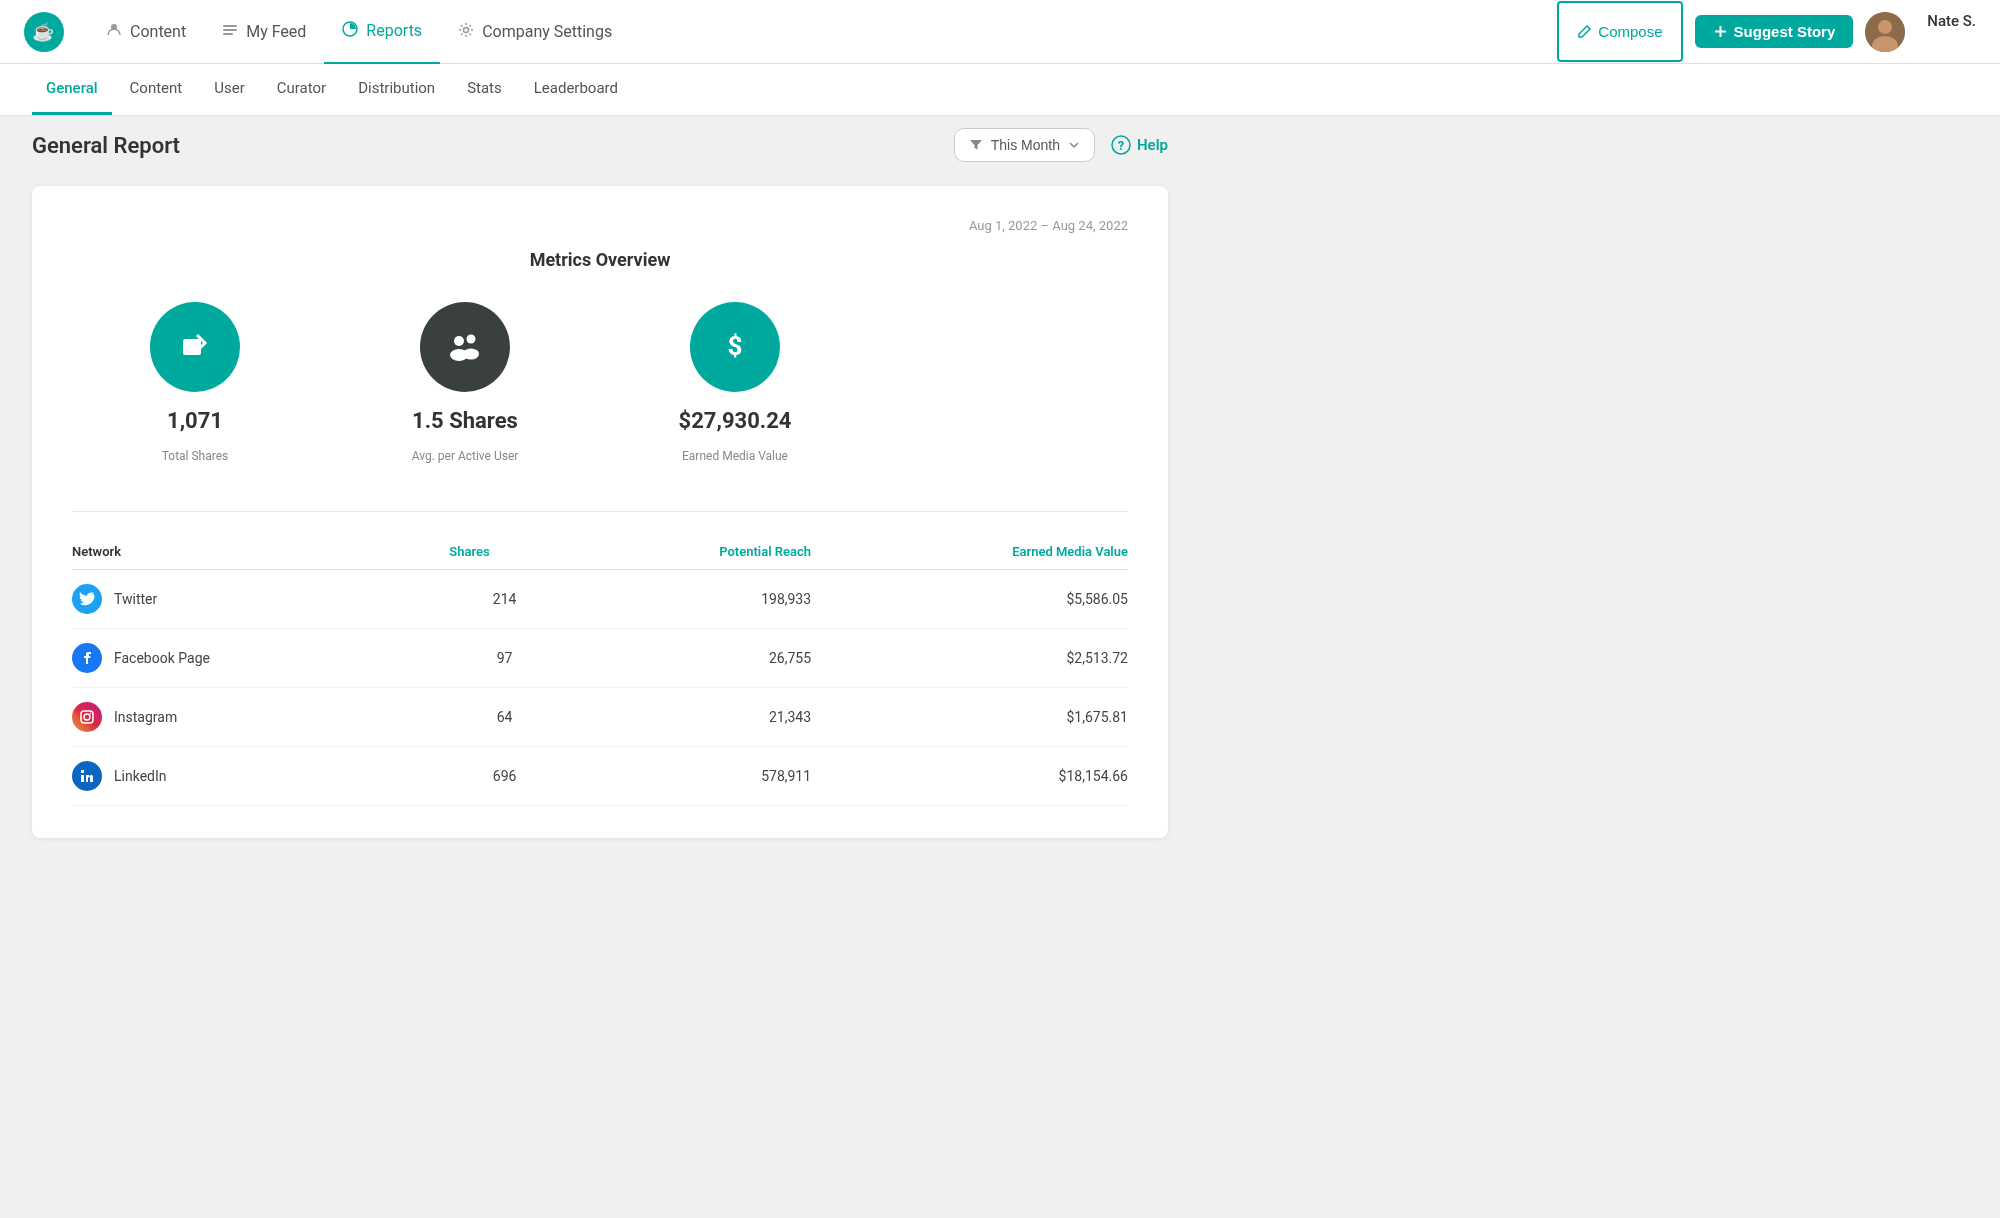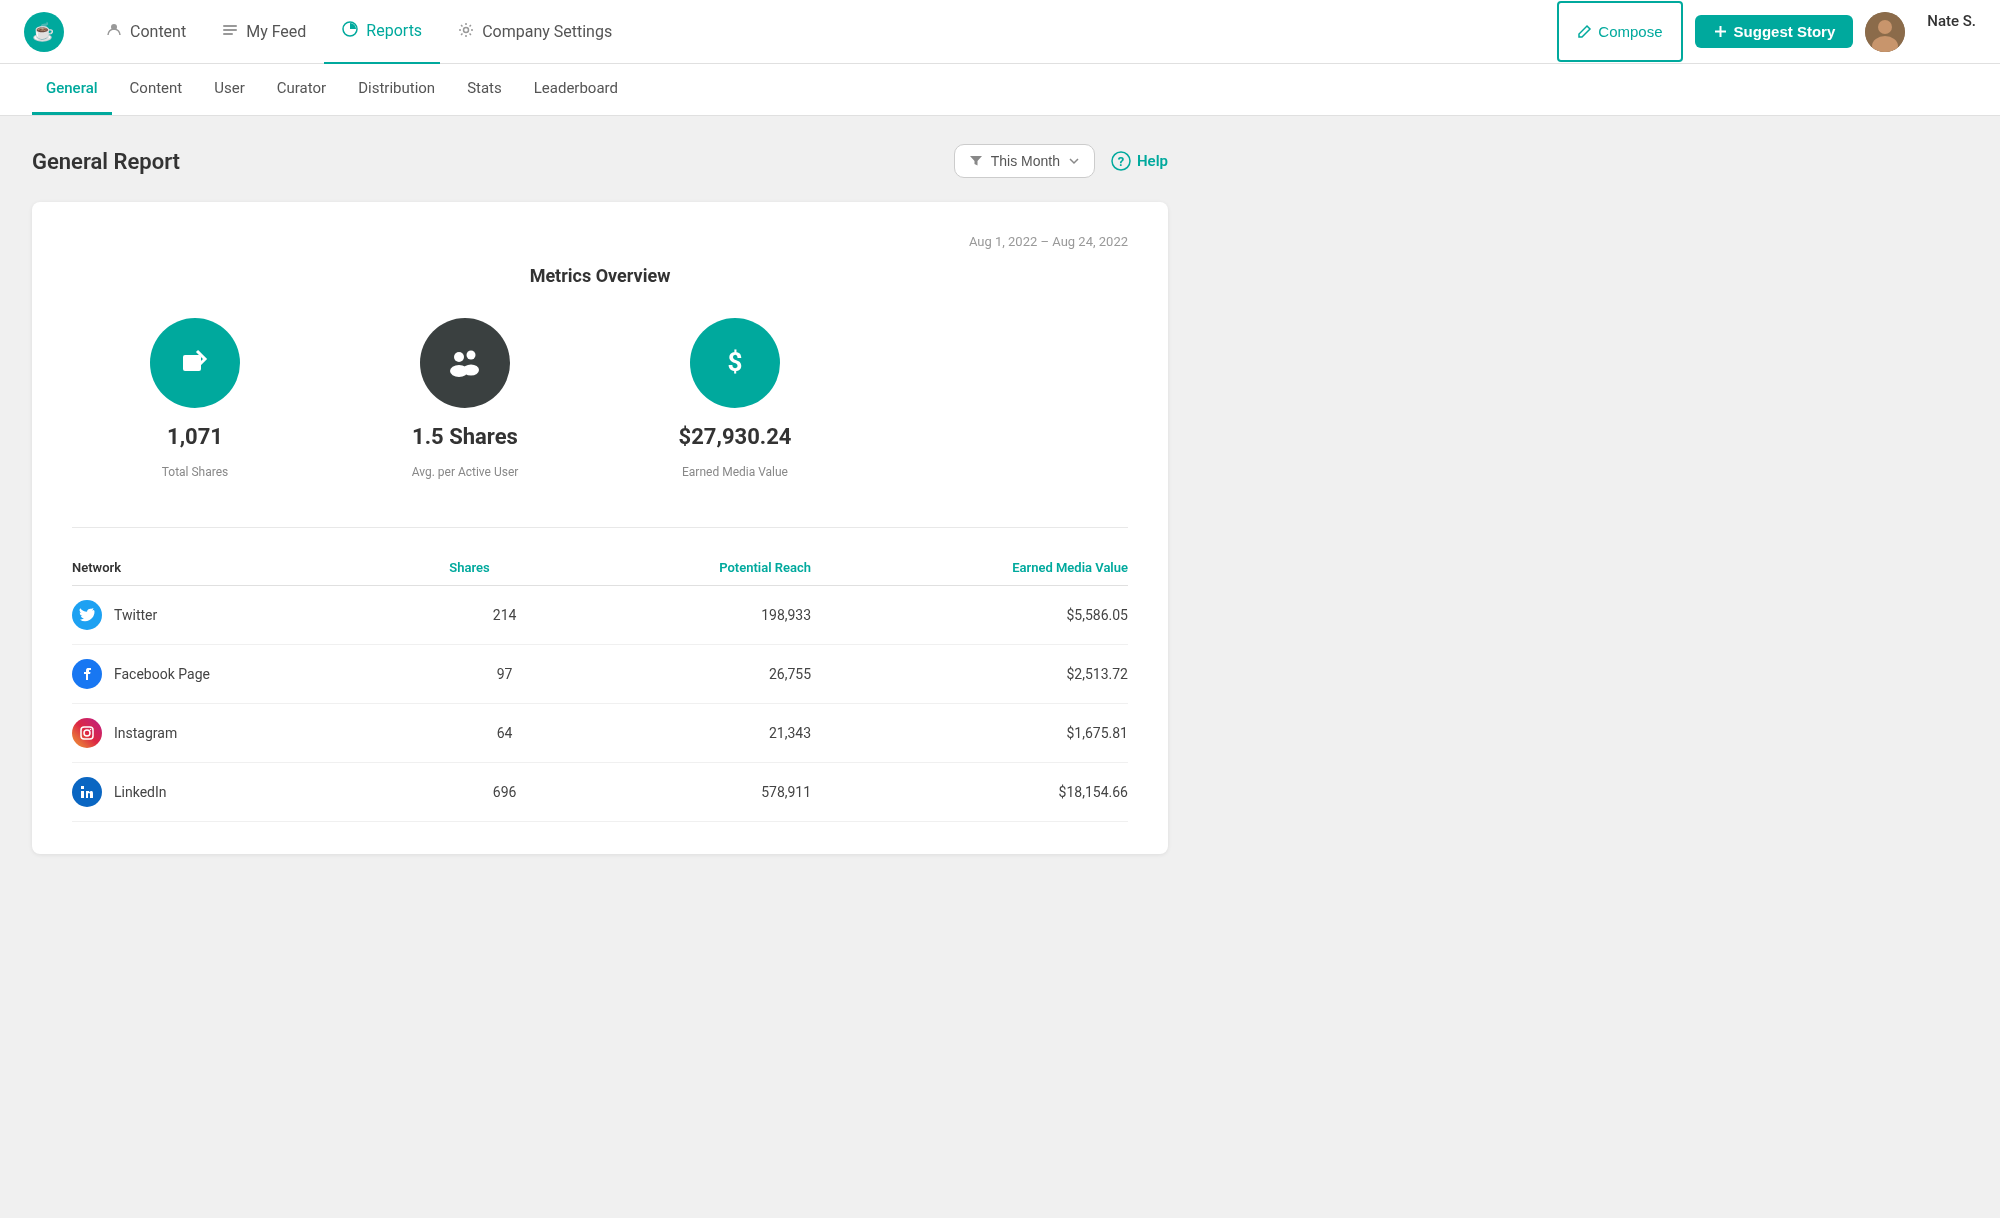--- a/index.html
+++ b/index.html
@@ -122,21 +122,21 @@
       border-bottom: 3px solid transparent;
     }
     .subnav-item.active {
       color: #00a99d;
       border-bottom: 3px solid #00a99d;
       font-weight: 500;
     }
 
     
     .main-content {
-      padding: 28px 32px;
+      padding: 12px 32px;
       max-width: 1200px;
     }
 
     .page-header {
       display: flex;
       align-items: center;
       justify-content: space-between;
       margin-bottom: 24px;
     }
     .page-title {

